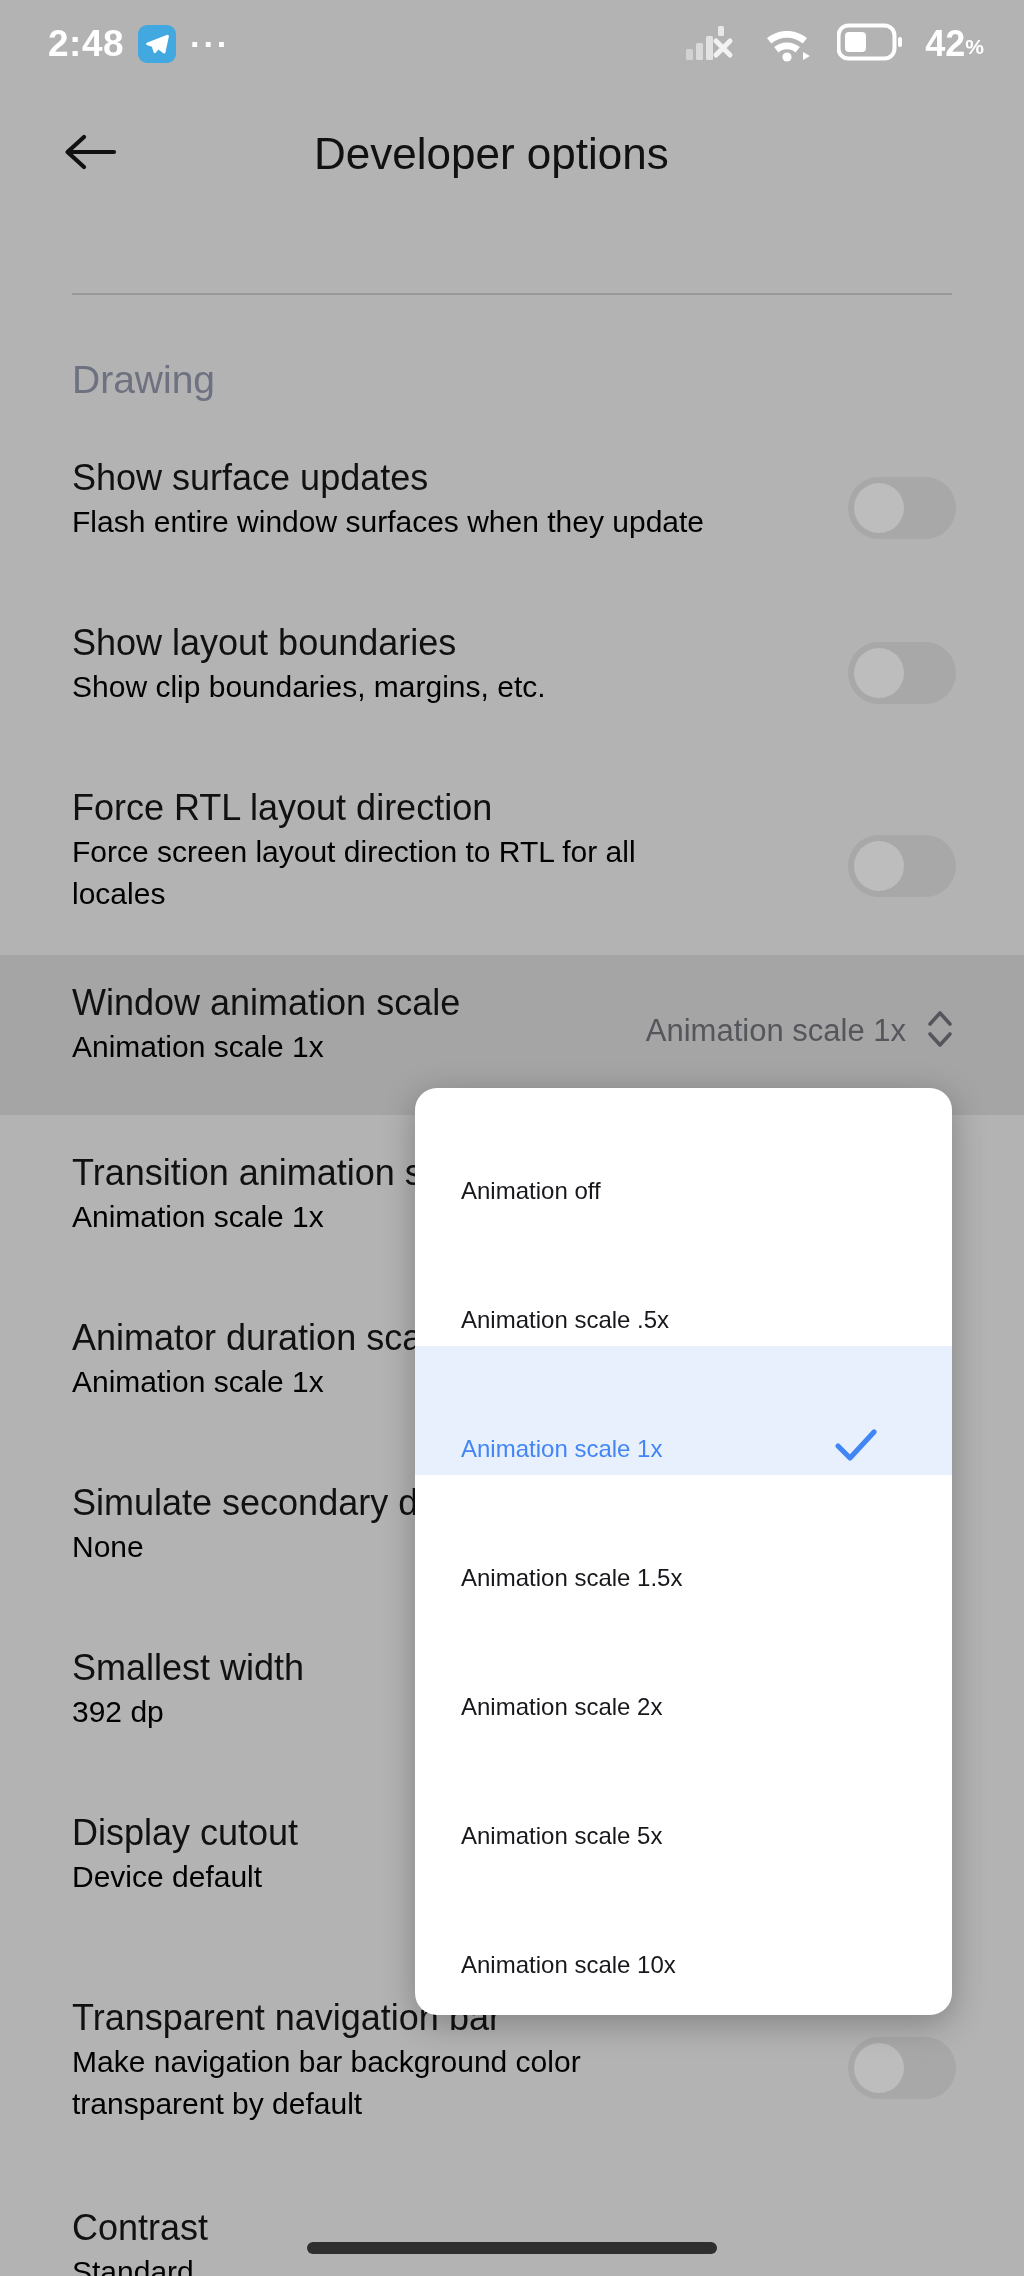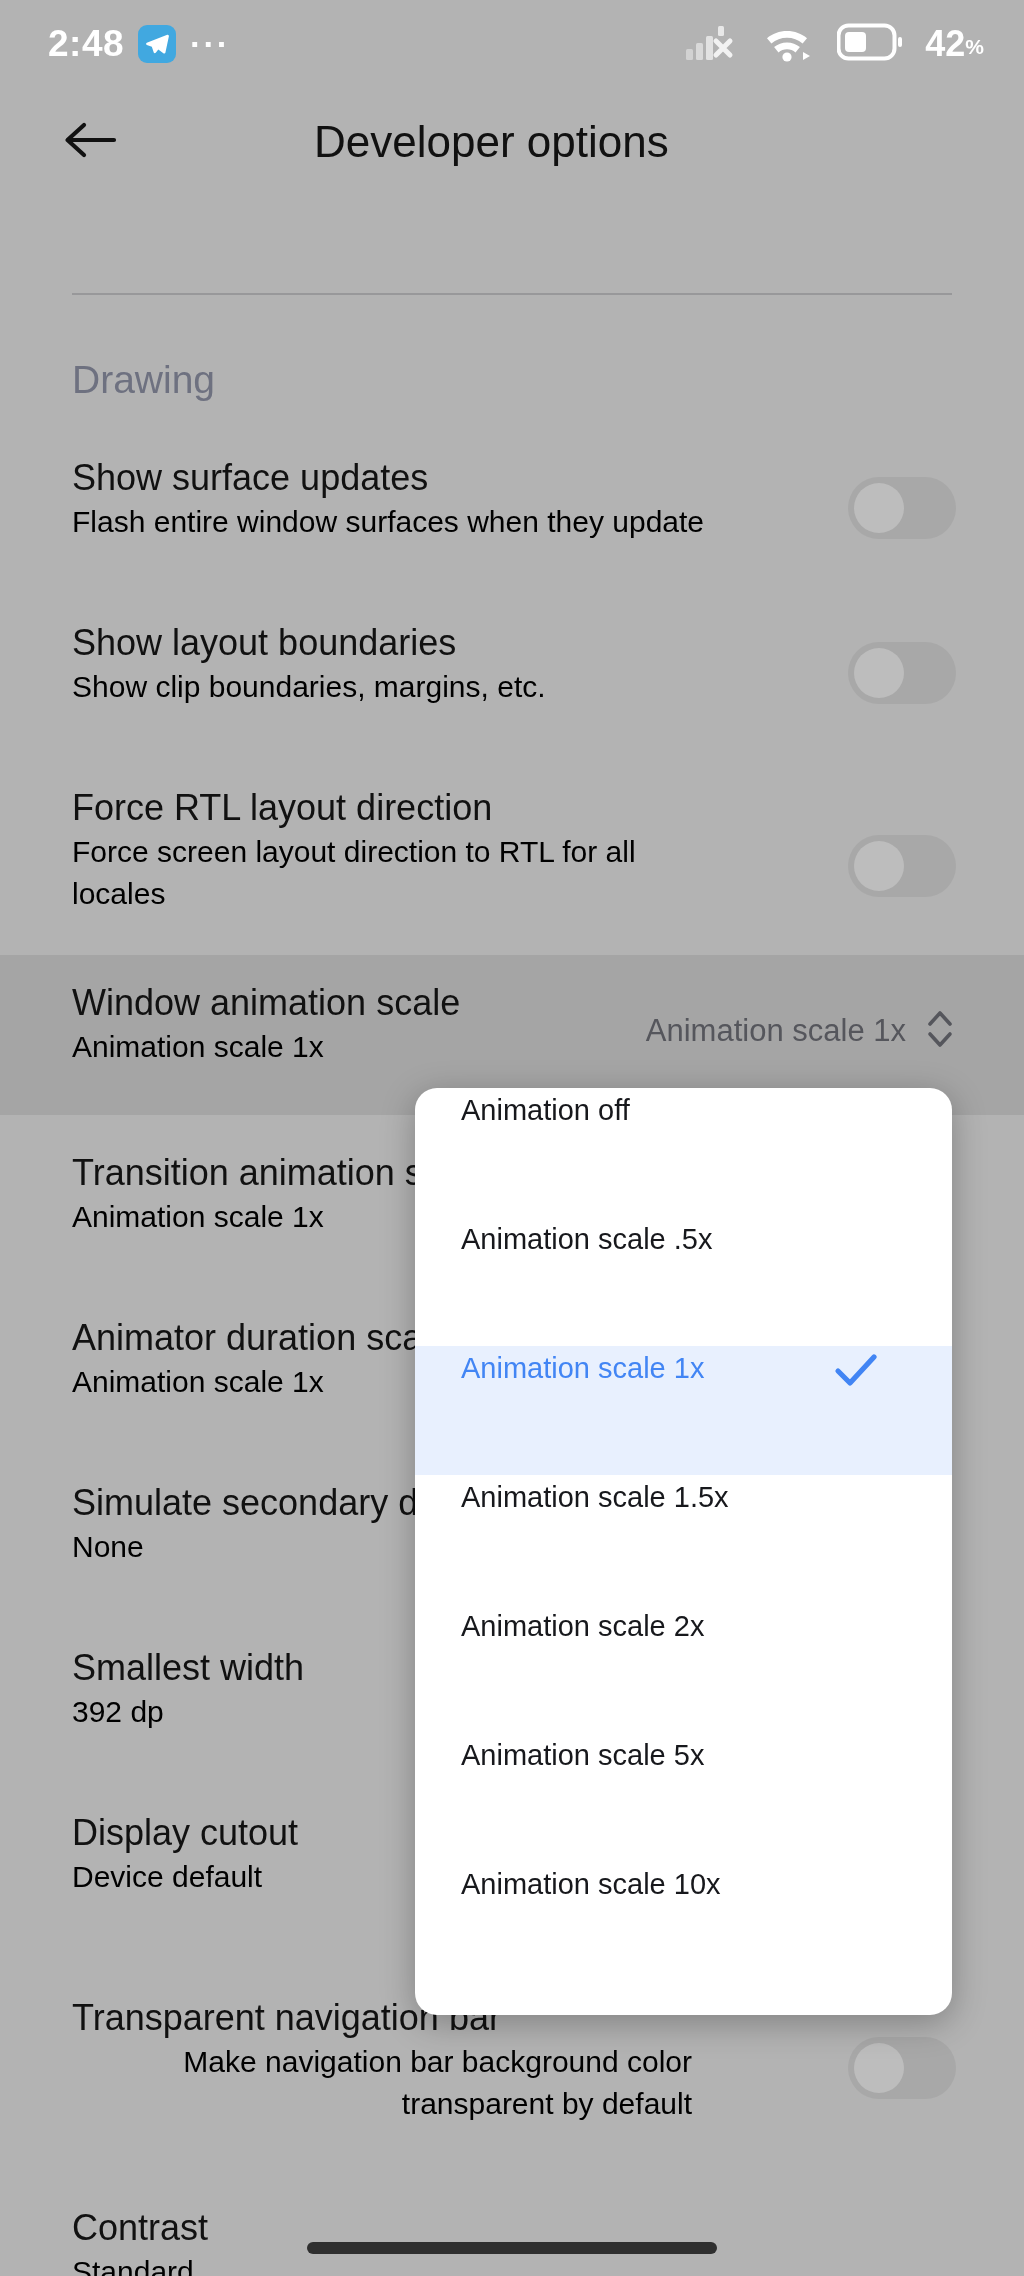--- a/index.html
+++ b/index.html
@@ -30,21 +30,21 @@
     width:38px;height:38px;border-radius:9px;background:#41a8e0;
     display:flex;align-items:center;justify-content:center;
   }
   .dots{ color:#fff; font-size:34px; line-height:10px; letter-spacing:2px; font-weight:700;}
   .sb-right{ display:flex; align-items:center; gap:22px; }
   .pct{ color:#fff; font-size:36px; font-weight:700; }
   .pct small{ font-size:21px; font-weight:700; vertical-align:2px;}
 
   
   #appbar{
-    position:absolute; top:72px; left:0; width:1024px; height:140px;
+    position:absolute; top:84px; left:0; width:1024px; height:140px;
     display:flex; align-items:center;
   }
   #back-arrow{ position:absolute; left:62px; top:50%; transform:translateY(-50%); cursor:pointer;}
   #page-title{
     position:absolute; left:314px; top:50%; transform:translateY(-50%);
     font-size:44px; color:#111; font-weight:400; white-space:nowrap;
   }
   #topdivider{
     position:absolute; top:293px; left:72px; width:880px; height:2px;
     background:rgba(90,90,95,.30);
@@ -94,23 +94,23 @@
   
   #dropdown{
     position:absolute;
     left:415px; top:1088px; width:537px; height:927px;
     background:#fff; border-radius:22px;
     box-shadow:0 8px 34px rgba(0,0,0,.28);
     overflow:hidden;
   }
   .ddrow{
     position:relative; height:129px;
-    display:flex; align-items:flex-start;
-    padding:6px 46px;
-    font-size:29px; color:#17181c; font-weight:400;
+    display:flex; align-items:flex-end;
+    padding:12px 46px;
+    font-size:24px; color:#17181c; font-weight:400;
     white-space:nowrap;
   }
   .ddrow.selected{
     background:#e8f0fe; color:#4285f4;
   }
   .ddrow .check{ position:absolute; right:74px; display:flex; align-items:center;}
 </style>
 </head>
 <body>
 
@@ -225,21 +225,21 @@
     <div class="sub">392 dp</div>
   </div>
 
   <div class="row" style="top:1810px;height:130px;">
     <div class="title">Display cutout</div>
     <div class="sub">Device default</div>
   </div>
 
   <div class="row" style="top:1995px;height:170px;">
     <div class="title">Transparent navigation bar</div>
-    <div class="sub" style="max-width:620px;white-space:normal;text-align:right;">Make navigation bar background color transparent by default</div>
+    <div class="sub" style="max-width:620px;white-space:normal;">Make navigation bar background color transparent by default</div>
     <div class="toggle" style="top:42px;">
       <span class="knob"></span>
     </div>
   </div>
 
   <div class="row" style="top:2205px;height:120px;">
     <div class="title">Contrast</div>
     <div class="sub">Standard</div>
   </div>
 

